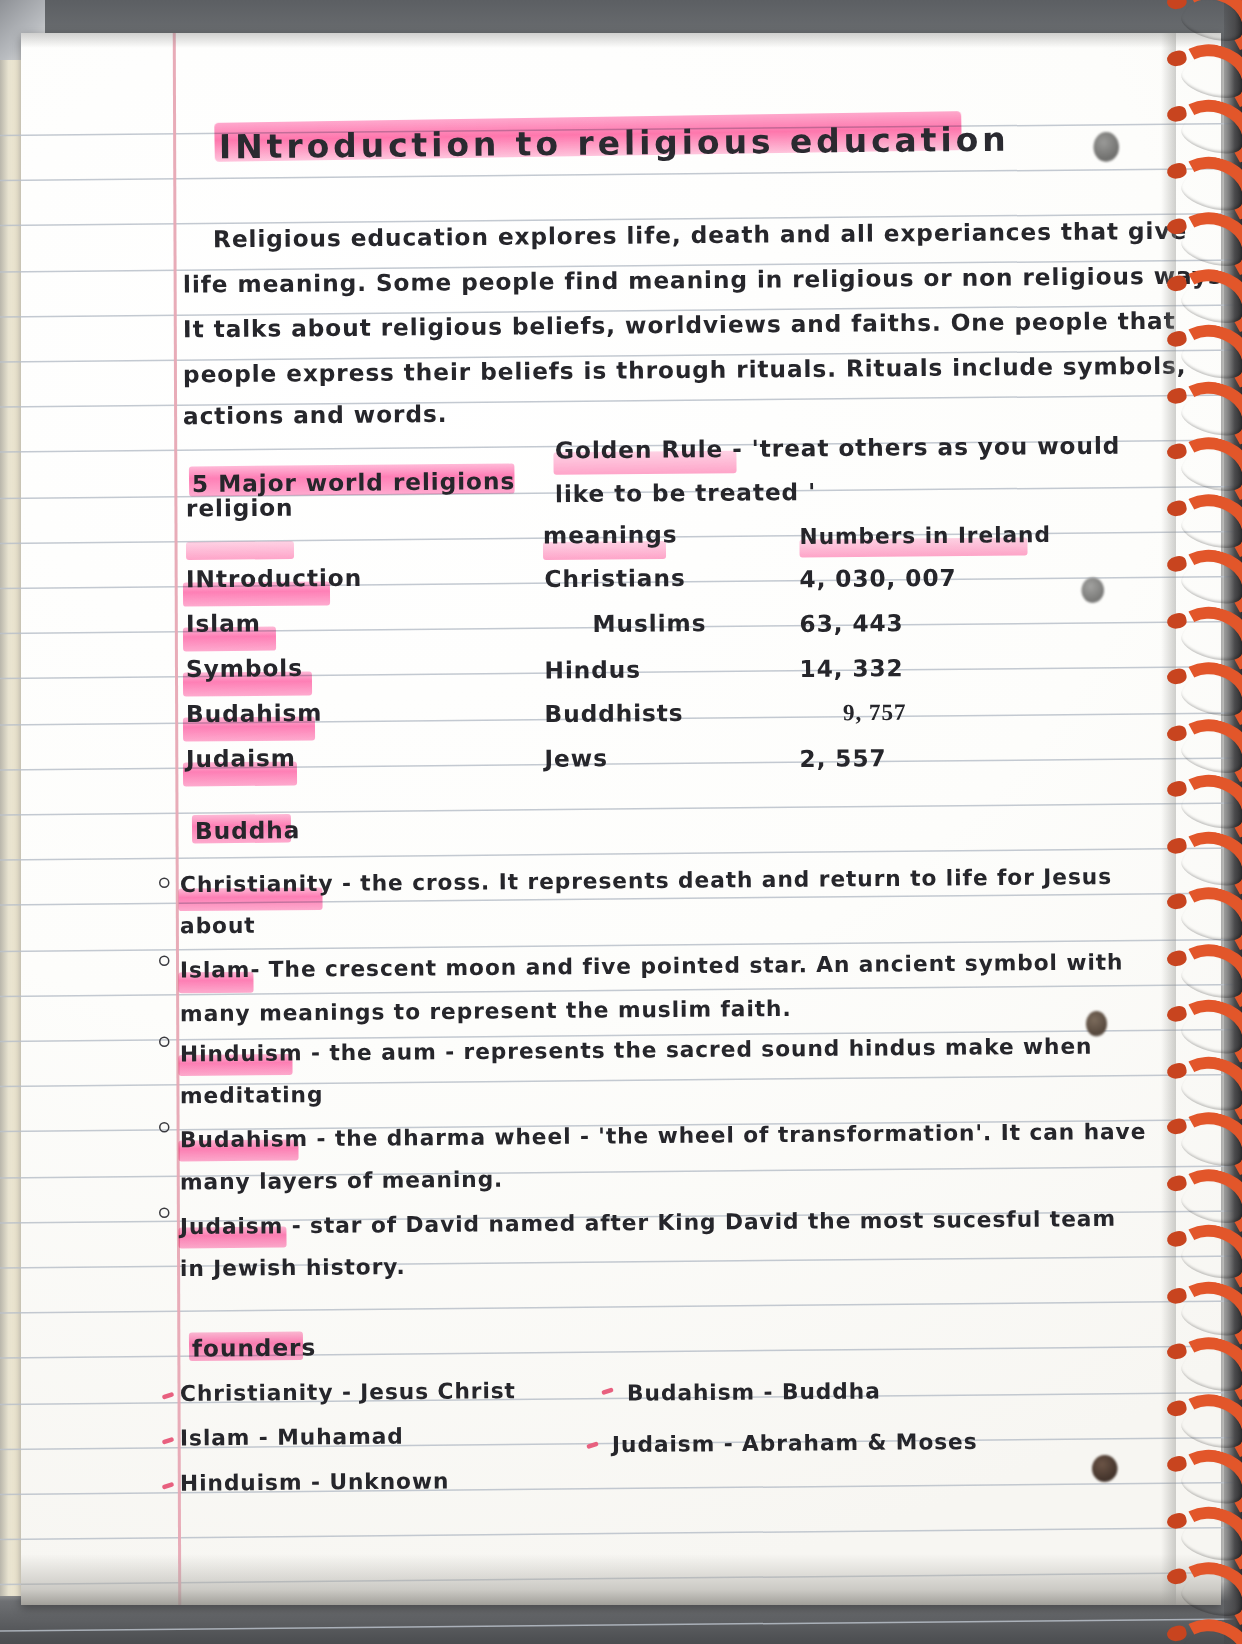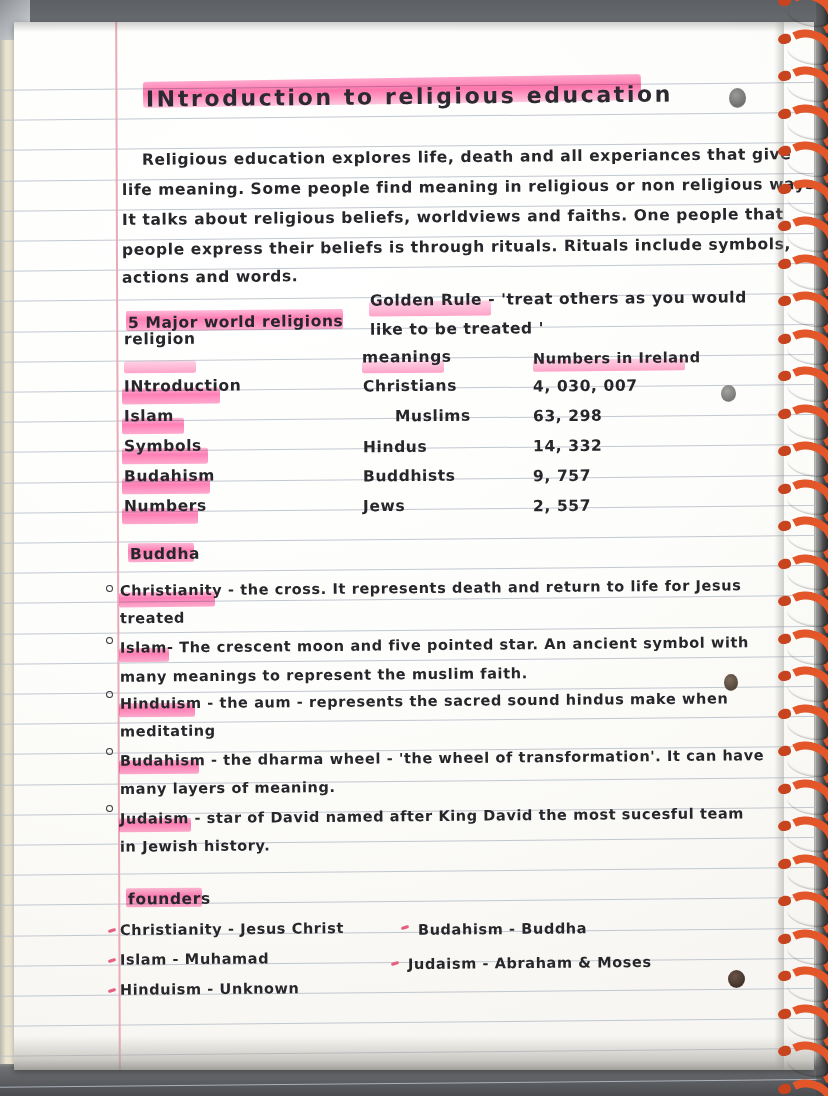--- a/index.html
+++ b/index.html
@@ -250,44 +250,44 @@
   <div class="hand small" style="left:533px; top:350px;">Numbers in Ireland</div>
 
   <div class="hl" style="left:122px; top:388px; width:98px; height:16px;"></div>
   <div class="hand body" style="left:124px; top:377px;">INtroduction</div>
   <div class="hand body" style="left:363px; top:377px;">Christians</div>
   <div class="hand body" style="left:533px; top:377px;">4, 030, 007</div>
 
   <div class="hl" style="left:122px; top:418px; width:62px; height:16px;"></div>
   <div class="hand body" style="left:124px; top:407px;">Islam</div>
   <div class="hand body" style="left:363px; top:407px;margin-left:32px;">Muslims</div>
-  <div class="hand body" style="left:533px; top:407px;">63, 298</div>
+  <div class="hand body" style="left:533px; top:407px;">63, 443</div>
 
   <div class="hl" style="left:122px; top:448px; width:86px; height:16px;"></div>
   <div class="hand body" style="left:124px; top:437px;">Symbols</div>
   <div class="hand body" style="left:363px; top:438px;">Hindus</div>
   <div class="hand body" style="left:533px; top:437px;">14, 332</div>
 
   <div class="hl" style="left:122px; top:478px; width:88px; height:16px;"></div>
   <div class="hand body" style="left:124px; top:467px;">Budahism</div>
   <div class="hand body" style="left:363px; top:467px;">Buddhists</div>
-  <div class="hand body" style="left:533px; top:467px;">9, 757</div>
+  <div class="hand body" style="left:562px; top:467px;font-family:Liberation Serif, serif;">9, 757</div>
 
   <div class="hl" style="left:122px; top:508px; width:76px; height:16px;"></div>
-  <div class="hand body" style="left:124px; top:497px;">Numbers</div>
+  <div class="hand body" style="left:124px; top:497px;">Judaism</div>
   <div class="hand body" style="left:363px; top:497px;">Jews</div>
   <div class="hand body" style="left:533px; top:497px;">2, 557</div>
 
   <div class="hl" style="left:128px; top:543px; width:66px; height:19px;"></div>
   <div class="hand body" style="left:130px; top:545px;">Buddha</div>
 
   <div class="bullet-circle" style="left:106px; top:585px;"></div>
   <div class="hl" style="left:119px; top:592px; width:96px; height:15px;"></div>
   <div class="hand small" style="left:120px; top:580px;">Christianity - the cross. It represents death and return to life for Jesus</div>
-  <div class="hand small" style="left:120px; top:610px;">treated</div>
+  <div class="hand small" style="left:120px; top:610px;">about</div>
 
   <div class="bullet-circle" style="left:106px; top:637px;"></div>
   <div class="hl" style="left:119px; top:648px; width:50px; height:14px;"></div>
   <div class="hand small" style="left:120px; top:637px;">Islam- The crescent moon and five pointed star. An ancient symbol with</div>
   <div class="hand small" style="left:120px; top:667px;">many meanings to represent the muslim faith.</div>
 
   <div class="bullet-circle" style="left:106px; top:691px;"></div>
   <div class="hl" style="left:119px; top:703px; width:76px; height:14px;"></div>
   <div class="hand small" style="left:120px; top:693px;">Hinduism - the aum - represents the sacred sound hindus make when</div>
   <div class="hand small" style="left:120px; top:723px;">meditating</div>

